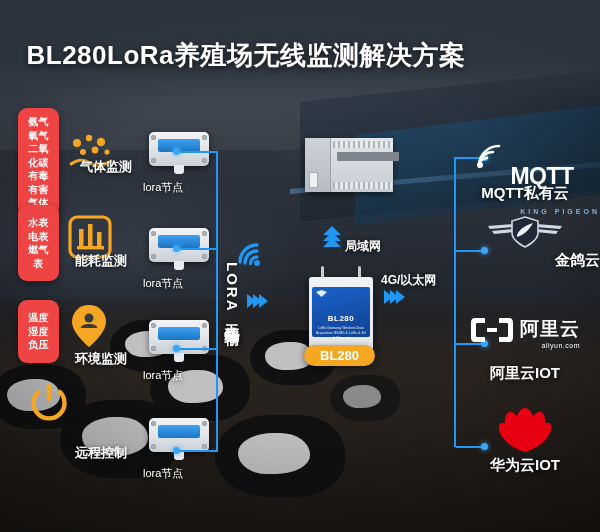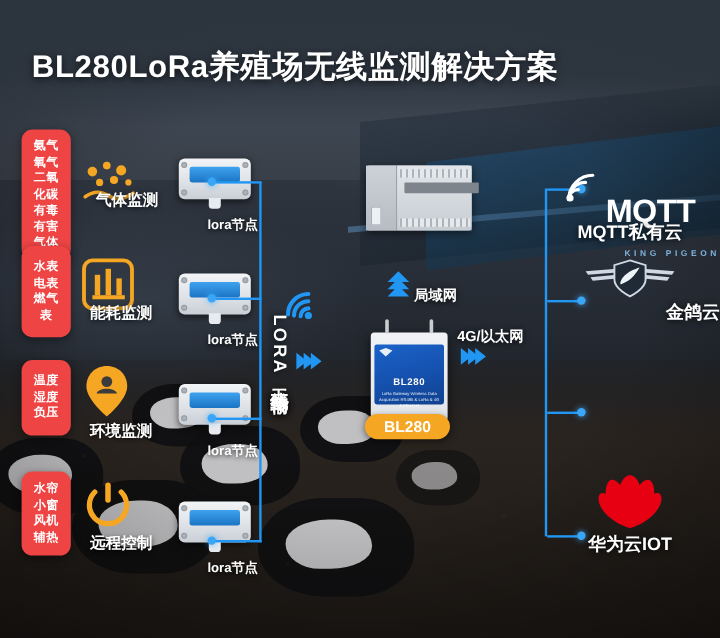--- a/index.html
+++ b/index.html
@@ -142,25 +142,25 @@
   }
   .node-dev::after {
     content:''; position:absolute; left:25px; bottom:-8px; width:10px; height:9px;
     background:#e7eaee; border-radius:0 0 3px 3px;
   }
   .node-screw {
     position:absolute; width:5px; height:5px; border-radius:50%;
     background:#b3b9c1; box-shadow: inset 0 0 2px rgba(0,0,0,.4);
   }
   .node-label {
-    text-align:right;
+    text-align:left;
     margin-top:14px;
     color:#ffffff;
     font-size:11px;
-    font-weight:bold;
+    font-weight:normal;
     text-shadow: 0 1px 4px rgba(0,0,0,.85);
     white-space:nowrap;
   }
 
   
   .line { position:absolute; background:#2196f3; }
   .dot {
     position:absolute; width:7px; height:7px; border-radius:50%;
     background:#3aa6f5; box-shadow:0 0 5px rgba(60,170,250,.9);
   }
@@ -247,21 +247,21 @@
     text-shadow:0 1px 5px rgba(0,0,0,.85);
   }
 
   
   .cloud { position:absolute; width:150px; text-align:center; }
   .cloud-logo { height:40px; display:flex; align-items:center; justify-content:center; }
   .cloud-label {
     color:#ffffff; font-size:15px; font-weight:bold; margin-top:6px;
     text-shadow:0 1px 5px rgba(0,0,0,.85); white-space:nowrap;
   }
-  .mqtt-txt { color:#fff; font-size:27px; font-weight:bold; letter-spacing:-.5px;margin-top:36px; }
+  .mqtt-txt { color:#fff; font-size:23px; font-weight:bold; letter-spacing:-.5px;margin-top:36px; }
   .kp-txt { color:#7fb3de; font-size:7px; letter-spacing:3px; font-weight:bold;}
   .ali-txt { color:#fff; font-size:19px; font-weight:bold; letter-spacing:1px;}
   .ali-sub { color:#fff; font-size:7px; letter-spacing:.5px; }
 </style>
 </head>
 <body>
 
 <div class="stage">
 
   <div class="bg"></div>
@@ -334,26 +334,20 @@
       <svg width="42" height="46" viewBox="0 0 42 46">
         <path d="M21 2 C11 2 4 9.5 4 19 C4 30 21 44 21 44 C21 44 38 30 38 19 C38 9.5 31 2 21 2 Z" fill="#f5a623"></path>
         <circle cx="21" cy="15" r="4.5" fill="#3b3b3b"></circle>
         <path d="M12.5 25 C13.5 19.5 28.5 19.5 29.5 25 Z" fill="#3b3b3b"></path>
       </svg>
     </div>
   </div>
   <div class="glabel" style="left:75px;top:350px;">环境监测</div>
 
   <div class="group" style="left:18px;top:393px;">
-    <div class="tagbox" style="padding:8px 6px;">
-      <div>水帘</div>
-      <div>小窗</div>
-      <div>风机</div>
-      <div>辅热</div>
-    </div>
     <div class="gicon" style="margin-top:-12px;">
       <svg width="44" height="44" viewBox="0 0 44 44">
         <path d="M11 11 A15.5 15.5 0 1 0 33 11" stroke="#f5a623" stroke-width="4.4" fill="none" stroke-linecap="round"></path>
         <rect x="19.7" y="3" width="4.6" height="17" rx="2.3" fill="#f5a623"></rect>
       </svg>
     </div>
   </div>
   <div class="glabel" style="left:75px;top:444px;">远程控制</div>
 
   <div class="node" style="left:143px;top:132px;">
@@ -500,22 +494,38 @@
           <path d="M76 11 L50 9 L50 12 L74 14 Z"></path>
           <path d="M72 16 L50 14 L50 17 L70 19 Z"></path>
         </g>
         <path d="M39 2 L52 6 L52 18 C52 26 39 32 39 32 C39 32 26 26 26 18 L26 6 Z" fill="#1f2a36" stroke="#cfd8e3" stroke-width="1.6"></path>
         <path d="M31 20 C34 12 44 9 47 8 C43 15 38 20 31 22 Z" fill="#eef3f8"></path>
       </svg>
     </div>
     <div class="cloud-label" style="margin-top:2px;">金鸽云</div>
   </div>
 
-
-  <div class="cloud" style="left:450px;top:394px;">
+  <div class="cloud" style="left:450px;top:312px;">
+    <div class="cloud-logo">
+      <span style="margin-right:6px;">
+        <svg width="44" height="26" viewBox="0 0 44 26">
+          <path d="M15 1 L5 1 C2 1 1 3 1 6 L1 20 C1 23 2 25 5 25 L15 25 L15 20 L7 20 C6 20 6 19 6 18 L6 8 C6 7 6 6 7 6 L15 6 Z" fill="#ffffff"></path>
+          <path d="M29 1 L39 1 C42 1 43 3 43 6 L43 20 C43 23 42 25 39 25 L29 25 L29 20 L37 20 C38 20 38 19 38 18 L38 8 C38 7 38 6 37 6 L29 6 Z" fill="#ffffff"></path>
+          <rect x="17" y="11" width="10" height="4" fill="#ffffff"></rect>
+        </svg>
+      </span>
+      <span style="display:inline-block;text-align:left;">
+        <span class="ali-txt">阿里云</span>
+        <span class="ali-sub" style="display:block;text-align:right;">aliyun.com</span>
+      </span>
+    </div>
+    <div class="cloud-label" style="margin-top:12px;">阿里云IOT</div>
+  </div>
+
+  <div class="cloud" style="left:450px;top:406px;">
     <div class="cloud-logo" style="height:48px;">
       <svg width="62" height="48" viewBox="0 0 62 48">
         <g fill="#e60012">
           <path d="M31 46 C24 38 20 26 22 14 C23 7 27 2 31 2 C35 2 39 7 40 14 C42 26 38 38 31 46 Z"></path>
           <path d="M31 46 C22 42 13 32 11 20 C10 13 12 7 15 6 C19 5 24 10 27 18 C31 28 33 39 31 46 Z"></path>
           <path d="M31 46 C40 42 49 32 51 20 C52 13 50 7 47 6 C43 5 38 10 35 18 C31 28 29 39 31 46 Z"></path>
           <path d="M31 46 C23 44 12 38 7 29 C4 24 4 18 7 17 C11 16 17 21 22 29 C27 37 31 43 31 46 Z"></path>
           <path d="M31 46 C39 44 50 38 55 29 C58 24 58 18 55 17 C51 16 45 21 40 29 C35 37 31 43 31 46 Z"></path>
         </g>
       </svg>

